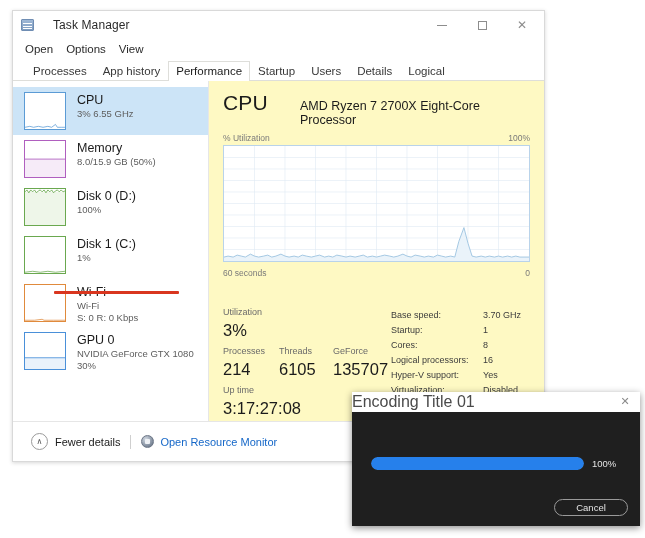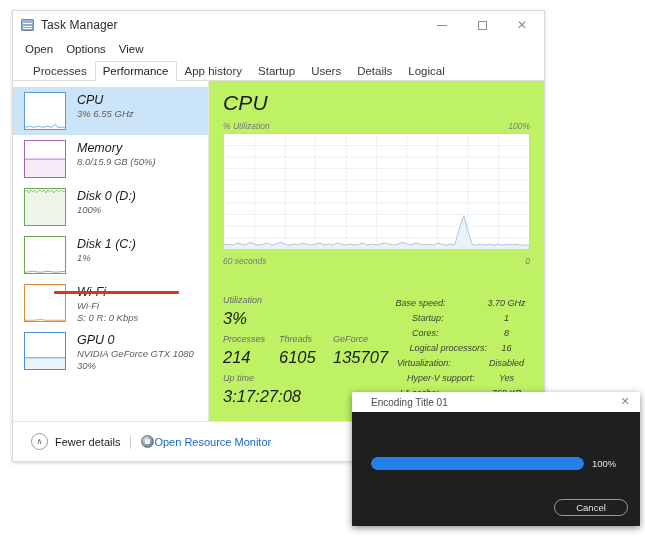--- a/index.html
+++ b/index.html
@@ -50,21 +50,21 @@
   }
   #tm-app-icon::after {
     content: "";
     position: absolute;
     left: 1px; top: 3px;
     width: 9px; height: 1px;
     background: #ffffff;
     box-shadow: 0 3px 0 #ffffff, 0 5px 0 #ffffff;
   }
   #tm-title-text {
-    margin-left: 7px;
+    margin-left: 19px;
     font-size: 12px;
     color: #2b2b2b;
     letter-spacing: 0.1px;
   }
   .wctl {
     width: 40px;
     height: 28px;
     display: flex;
     align-items: center;
     justify-content: center;
@@ -116,22 +116,21 @@
     border-color: #dededa;
     background: #ffffff;
     color: #1b1b1b;
   }
 
   
   #tm-body {
     position: relative;
     height: 361px;
     display: flex;
-    background: #bef264;
-    font-style: italic;
+    background: #fef9c3;
   }
   #sidebar {
     width: 196px;
     background: #ffffff;
     border-right: 1px solid #e6e6e6;
     padding-top: 6px;
     box-sizing: border-box;
     position: relative;
   }
   .side-item {
@@ -247,21 +246,20 @@
   }
   #stats-right {
     flex: 1;
     padding-top: 2px;
   }
   .kv {
     display: flex;
     font-size: 9px;
     line-height: 15px;
     color: #3c3c3c;
-    justify-content: center;
   }
   .kv .k { width: 92px; flex: 0 0 auto; }
   .kv .v { }
 
   
   #statusbar {
     position: absolute;
     left: 0; right: 0; bottom: 0;
     height: 40px;
     border-top: 1px solid #e6e6e6;
@@ -301,20 +299,21 @@
     position: relative;
   }
   #rm-icon::after{
     content:"";
     position:absolute; left:3px; top:3px;
     width:5px;height:5px;
     background:#eef1f5;
     border-radius:1px;
   }
   #rm-label {
+    margin-left: 6px;
     font-size: 11px;
     color: #1567c8;
   }
 
   
   #enc-dialog {
     position: absolute;
     left: 352px;
     top: 392px;
     width: 288px;
@@ -323,22 +322,22 @@
     box-shadow: 0 2px 7px rgba(0,0,0,0.45);
   }
   #enc-titlebar {
     height: 20px;
     background: #ffffff;
     display: flex;
     align-items: center;
     position: relative;
   }
   #enc-title-text {
-    margin-left: 19px;
-    font-size: 10px;
+    margin-left: 0;
+    font-size: 16px;
     color: #4a4a4a;
   }
   #enc-close {
     position: absolute;
     right: 8px; top: 2px;
     width: 14px; height: 14px;
     display: flex; align-items:center; justify-content:center;
     font-size: 11px;
     color: #8a8a8a;
     line-height: 1;
@@ -414,22 +413,22 @@
     </div>
 
     <div id="menubar">
       <div class="menu-item">Open</div>
       <div class="menu-item">Options</div>
       <div class="menu-item">View</div>
     </div>
 
     <div id="tabstrip">
       <div class="tab">Processes</div>
+      <div class="tab">App history</div>
       <div class="tab active">Performance</div>
-      <div class="tab">App history</div>
       <div class="tab">Startup</div>
       <div class="tab">Users</div>
       <div class="tab">Details</div>
       <div class="tab">Logical</div>
     </div>
 
     <div id="tm-body">
 
       <div id="sidebar">
 
@@ -510,20 +509,21 @@
           </div>
         </div>
 
         <div id="disk0-underline"></div>
       </div>
 
       <div id="mainpane">
 
         <div id="main-head">
           <div id="main-title">CPU</div>
+          <div id="main-subtitle">AMD Ryzen 7 2700X Eight-Core Processor</div>
         </div>
 
         <div id="graph-labels">
           <span>% Utilization</span>
           <span>100%</span>
         </div>
 
         <div id="graph-box">
           <svg viewBox="0 0 300 117" preserveAspectRatio="none">
             <g stroke="#dfe9f3" stroke-width="0.6">
@@ -597,26 +597,26 @@
             </div>
             <div class="kv">
               <span class="k">Cores:</span>
               <span class="v">8</span>
             </div>
             <div class="kv">
               <span class="k">Logical processors:</span>
               <span class="v">16</span>
             </div>
             <div class="kv">
+              <span class="k">Hyper-V support:</span>
+              <span class="v">Yes</span>
+            </div>
+            <div class="kv">
               <span class="k">Virtualization:</span>
               <span class="v">Disabled</span>
-            </div>
-            <div class="kv">
-              <span class="k">Hyper-V support:</span>
-              <span class="v">Yes</span>
             </div>
             <div class="kv">
               <span class="k">L1 cache:</span>
               <span class="v">768 KB</span>
             </div>
             <div class="kv">
               <span class="k">L2 cache:</span>
               <span class="v">4.0 MB</span>
             </div>
           </div>

